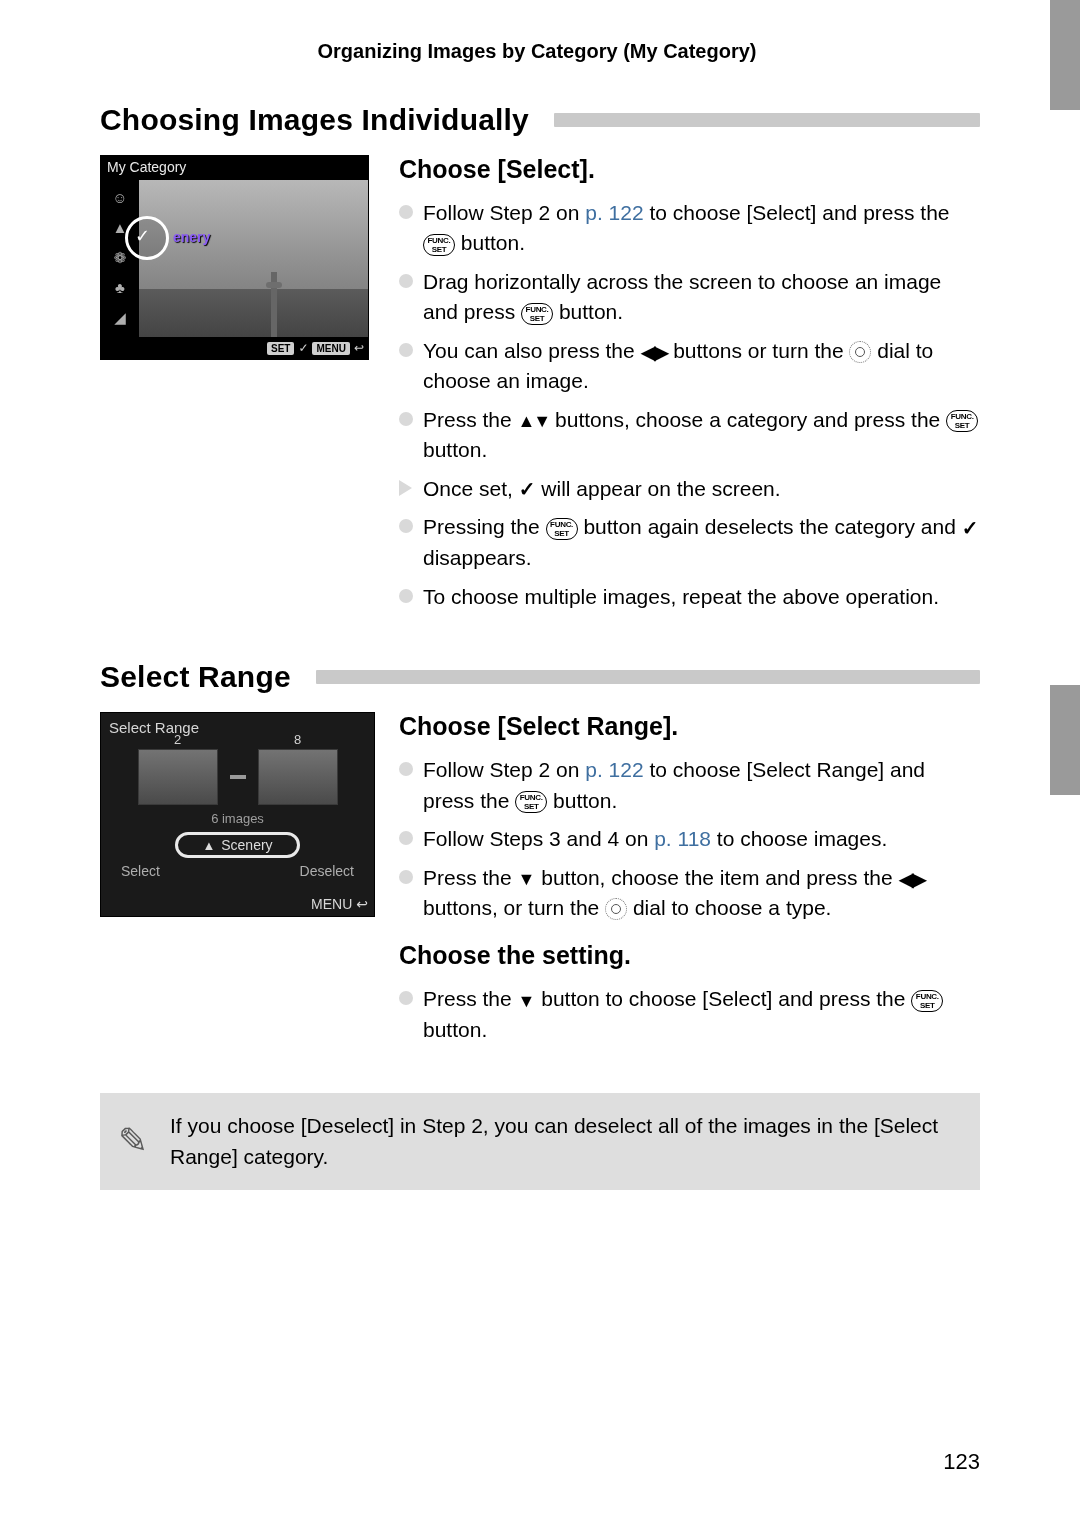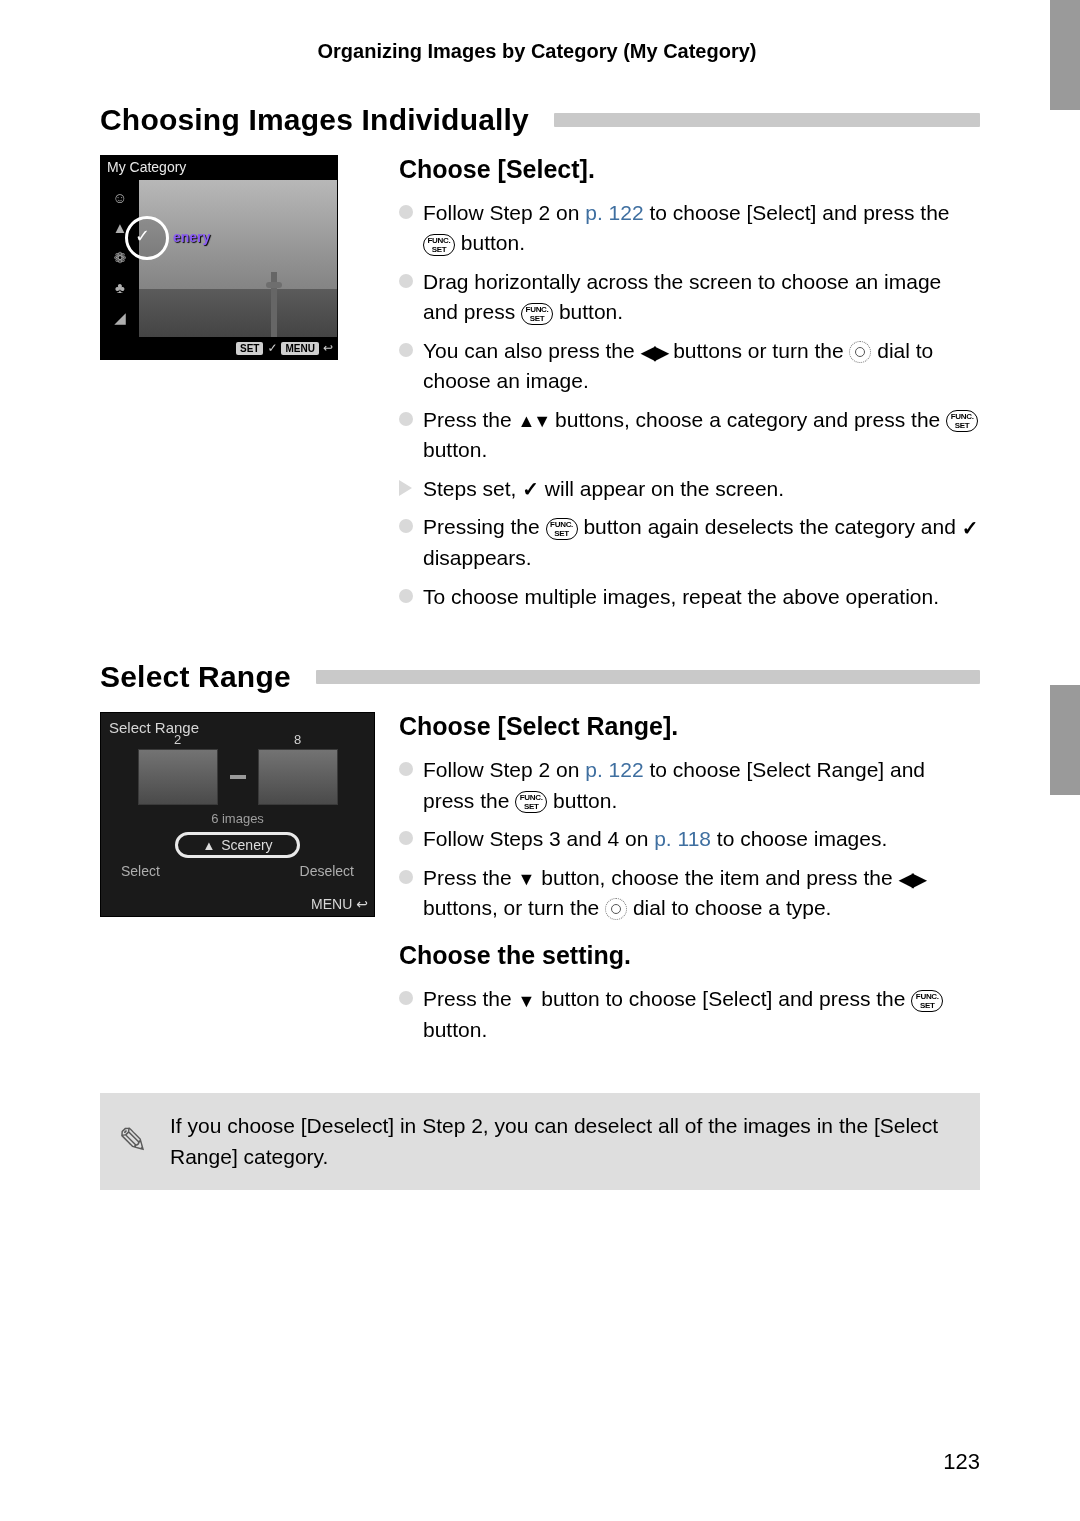--- a/index.html
+++ b/index.html
@@ -6,21 +6,21 @@
   html, body { width: 1080px; height: 1521px; background: #fff; font-family: Arial, Helvetica, sans-serif; color: #000; }
   .page { position: relative; width: 1080px; height: 1521px; padding: 40px 100px 60px 100px; }
   .side-tab { position: absolute; top: 0; right: 0; width: 30px; height: 110px; background: #9a9a9a; }
   .side-tab2 { position: absolute; top: 685px; right: 0; width: 30px; height: 110px; background: #9a9a9a; }
   .header-line { text-align: center; font-weight: bold; font-size: 20px; margin-bottom: 40px; padding-right: 6px; }
   .section-title-row { display: flex; align-items: center; margin-bottom: 18px; gap: 25px; }
   .section-title { font-weight: 900; font-size: 30px; letter-spacing: 0.2px; white-space: nowrap; }
   .title-bar { flex: 1; height: 14px; background: #c9c9c9; border-radius: 1px; }
   .two-col { display: flex; gap: 24px; align-items: flex-start; margin-bottom: 30px; }
   .screenshot-box { width: 275px; flex: 0 0 275px; }
-  .shot { width: 238px; height: 205px; background: #000; border: 1px solid #000; position: relative; color: #dcdcdc; font-size: 14px; overflow: hidden; }
+  .shot { width: 269px; height: 205px; background: #000; border: 1px solid #000; position: relative; color: #dcdcdc; font-size: 14px; overflow: hidden; }
   .shot .topbar { position: absolute; top: 0; left: 0; right: 0; height: 24px; background: #000; color: #e8e8e8; font-size: 14px; padding: 3px 6px; }
   .shot .sky { position: absolute; top: 24px; left: 38px; right: 0; bottom: 22px; background: linear-gradient(#b8b8b8,#8e8e8e 55%,#6f6f6f); }
   .shot .leftcol { position: absolute; top: 24px; left: 0; width: 38px; bottom: 0; background: #000; display: flex; flex-direction: column; align-items: center; gap: 10px; padding-top: 8px; }
   .shot .leftcol .ic { width: 20px; height: 20px; color: #aeaeae; font-size: 15px; text-align: center; line-height: 20px; }
   .shot .circle-mark { position: absolute; top: 60px; left: 24px; width: 44px; height: 44px; border: 3px solid #fff; border-radius: 50%; background: rgba(0,0,0,0.15); }
   .shot .check-in { position: absolute; top: 69px; left: 34px; color:#fff; font-size:18px; }
   .shot .scenery-label { position:absolute; top:73px; left:72px; color:#8b5cf6; font-size:14px; font-weight:bold; text-shadow:1px 1px 1px #000; }
   .shot .skyline { position:absolute; left:38px; right:0; bottom:22px; height:48px; background:
      linear-gradient(#5b5b5b,#444);
   }
@@ -114,21 +114,21 @@
         <li>
           <span>Drag horizontally across the screen to choose an image and press </span><span class="func-btn"></span><span> button.</span>
         </li>
         <li>
           <span>You can also press the </span><span class="lr-arrows">◀▶</span><span> buttons or turn the </span><span class="dial"></span><span> dial to choose an image.</span>
         </li>
         <li>
           <span>Press the </span><span class="ud-arrows">▲▼</span><span> buttons, choose a category and press the </span><span class="func-btn"></span><span> button.</span>
         </li>
         <li class="tri">
-          <span>Steps set, </span><span class="check-ic">✓</span><span> will appear on the screen.</span>
+          <span>Once set, </span><span class="check-ic">✓</span><span> will appear on the screen.</span>
         </li>
         <li>
           <span>Pressing the </span><span class="func-btn"></span><span> button again deselects the category and </span><span class="check-ic">✓</span><span> disappears.</span>
         </li>
         <li>
           <span>To choose multiple images, repeat the above operation.</span>
         </li>
       </ul>
     </div>
   </div>

